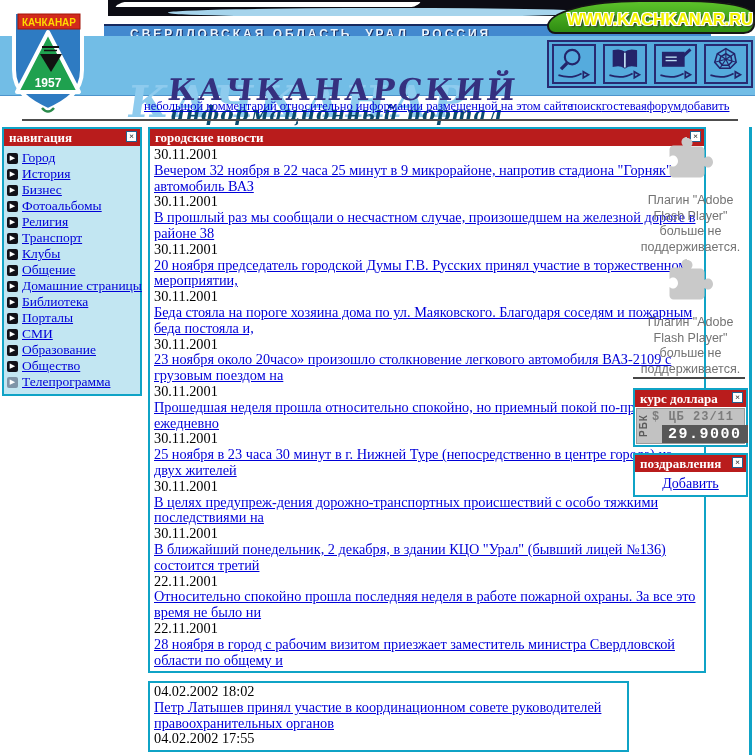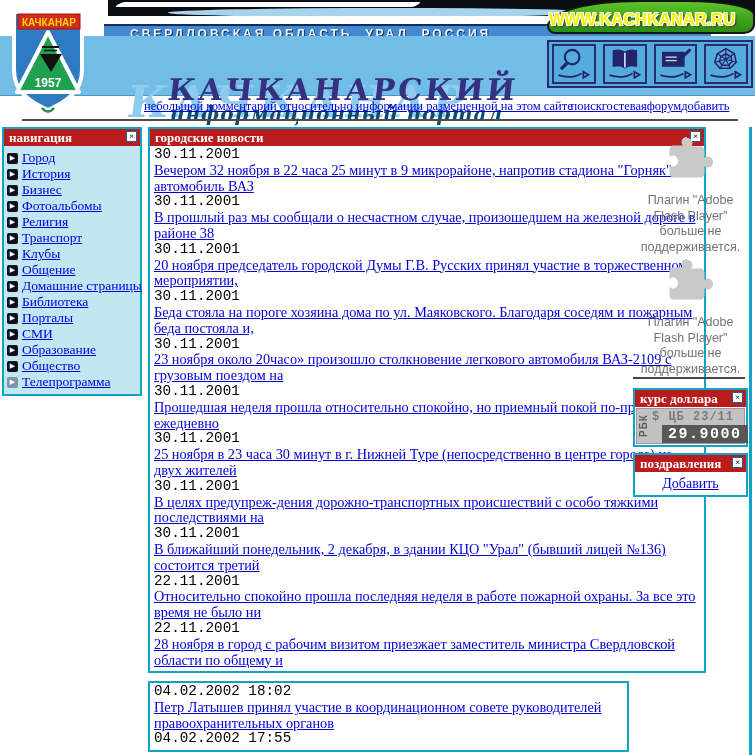--- a/index.html
+++ b/index.html
@@ -20,21 +20,21 @@
   .banner{position:absolute;left:0;top:36px;width:755px;height:59px;background:#72bde6;
            border-bottom:1px solid #4d94cc;}
   .watermark{position:absolute;left:128px;top:40px;font-family:"DejaVu Serif",serif;font-weight:bold;
            font-size:44px;letter-spacing:5px;color:#8ecbee;transform:skewX(-8deg);white-space:nowrap;}
   .title{position:absolute;left:168px;top:36px;font-family:"DejaVu Serif",serif;font-weight:bold;
            font-size:30px;letter-spacing:3px;color:#35307f;transform:skewX(-6deg);white-space:nowrap;}
   .subtitle{position:absolute;left:170px;top:66px;font-family:"DejaVu Serif",serif;font-weight:bold;
            font-style:italic;font-size:20px;letter-spacing:1px;color:#0c4a6e;white-space:nowrap;}
   .green-blob{position:absolute;left:547px;top:0;width:208px;height:34px;box-sizing:border-box;
            background:linear-gradient(#5cc22a,#2e8c12);border:2px solid #151515;
-           border-radius:55% 40% 14px 10px / 95% 55% 12px 10px;z-index:5;text-align:left;}
+           border-radius:55% 40% 14px 10px / 95% 55% 12px 10px;z-index:5;text-align:right;}
   .green-blob span{display:inline-block;margin-top:8px;font-family:"Liberation Sans",sans-serif;
            font-weight:bold;font-size:16.5px;color:#f2f200;
            text-shadow:-1px -1px 0 #fff,1px -1px 0 #fff,-1px 1px 0 #fff,1px 1px 0 #fff,2px 2px 2px #333;}
   .icon-panel{position:absolute;left:547px;top:40px;width:206px;height:48px;box-sizing:border-box;
            background:#55abdd;border:2px solid #282a72;display:flex;gap:5px;padding:1px 2px;z-index:4;}
   .hicon{flex:1;border:2px solid #282a72;margin:1px;position:relative;}
   .hicon svg{position:absolute;left:0;top:0;width:100%;height:100%;}
 
   
   .logo{position:absolute;left:6px;top:2px;width:84px;height:112px;z-index:10;}
@@ -57,21 +57,21 @@
   .nav-body{padding:4px 3px;}
   .nav-row{display:flex;align-items:center;gap:4px;height:16px;}
   .nav-ico{width:11px;height:11px;background:#101018;border-radius:2px;color:#fff;font-size:7px;
            line-height:11px;text-align:center;flex:0 0 11px;}
   .nav-ico.tv{background:#7f95a8;}
   .nav-row a{font-size:13.5px;white-space:nowrap;}
 
   .news-panel{left:148px;top:127px;width:558px;}
   .ubc-panel{left:148px;top:681px;width:481px;}
   .news-body{padding:1px 4px 3px;}
-  .news-date{font-size:14.3px;line-height:15.8px;color:#000;font-family:Liberation Mono, monospace;}
+  .news-date{font-size:14.3px;line-height:15.8px;color:#000;}
   .news-link{display:block;font-size:14.3px;line-height:15.8px;}
 
   
   .right-col{position:absolute;left:633px;top:127px;width:115px;}
   .flash-box{height:122px;text-align:center;}
   .flash-box svg{margin-top:10px;}
   .flash-text{margin-top:6px;font-family:"Liberation Sans",sans-serif;font-size:12.5px;
            line-height:15.5px;color:#737373;}
   .divider{height:2px;background:#464646;margin:6px 0 9px;width:112px;}
   .dollar-panel,.greet-panel{position:relative;border:2px solid #0fa3c6;background:#fff;margin-bottom:6px;}

